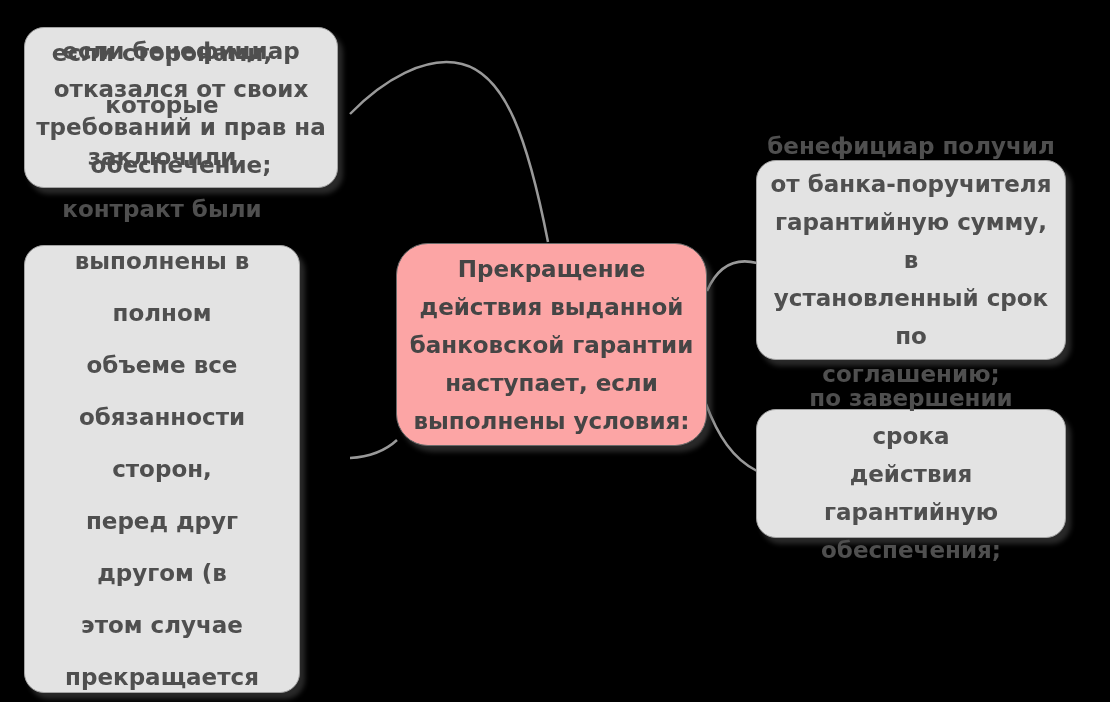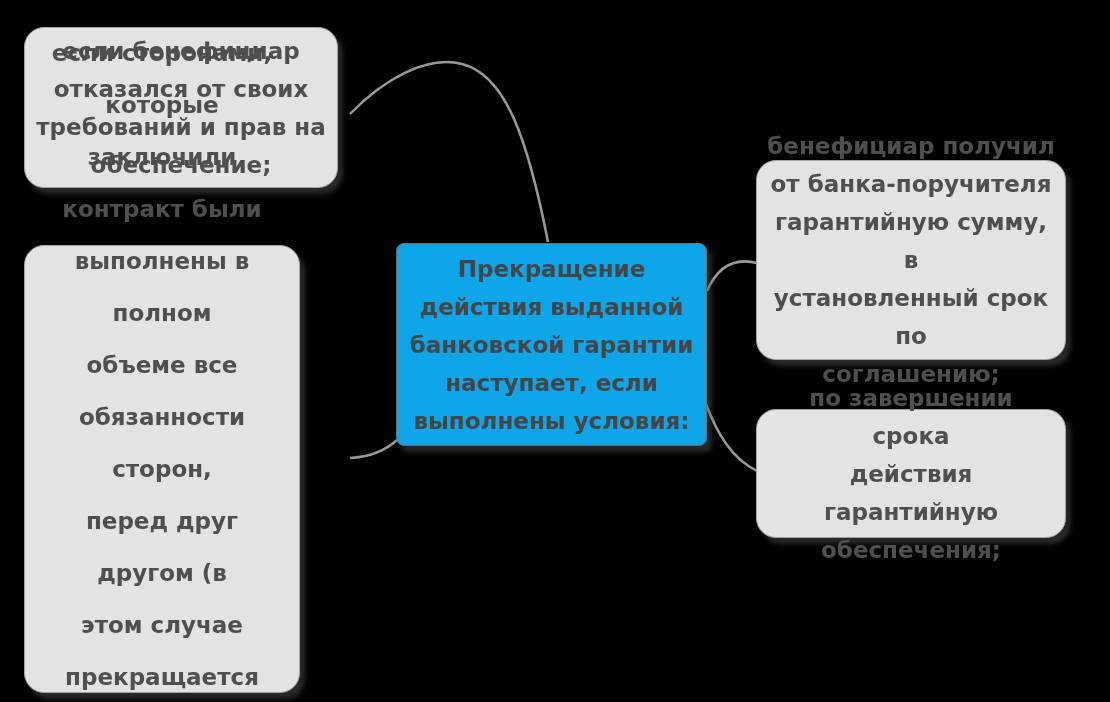--- a/index.html
+++ b/index.html
@@ -13,21 +13,21 @@
     display:flex;align-items:center;justify-content:center;
     text-align:center;white-space:pre-line;
     font-weight:bold;font-size:23px;line-height:38px;
     border:1px solid #a3a3a3;border-radius:20px;
     background:#E3E3E3;color:#4F4F4F;
     box-shadow:5px 6px 5px rgba(90,90,90,.45);
     padding:4px 10px;
   }
   .node.center{
     left:396px;top:243px;width:311px;height:203px;
-    background:#0ea5e9;border-color:#6A6A6A;border-radius:8px;color:#454545;
+    background:#fca5a5;border-color:#6A6A6A;border-radius:32px;color:#454545;
   }
   .node.refused{left:24px;top:27px;width:314px;height:161px;}
   .node.parties{left:24px;top:245px;width:276px;height:448px;line-height:52px;}
   .node.received{left:756px;top:160px;width:310px;height:200px;}
   .node.expired{left:756px;top:409px;width:310px;height:129px;}
 </style>
 </head>
 <body>
 
 <div class="stage">

